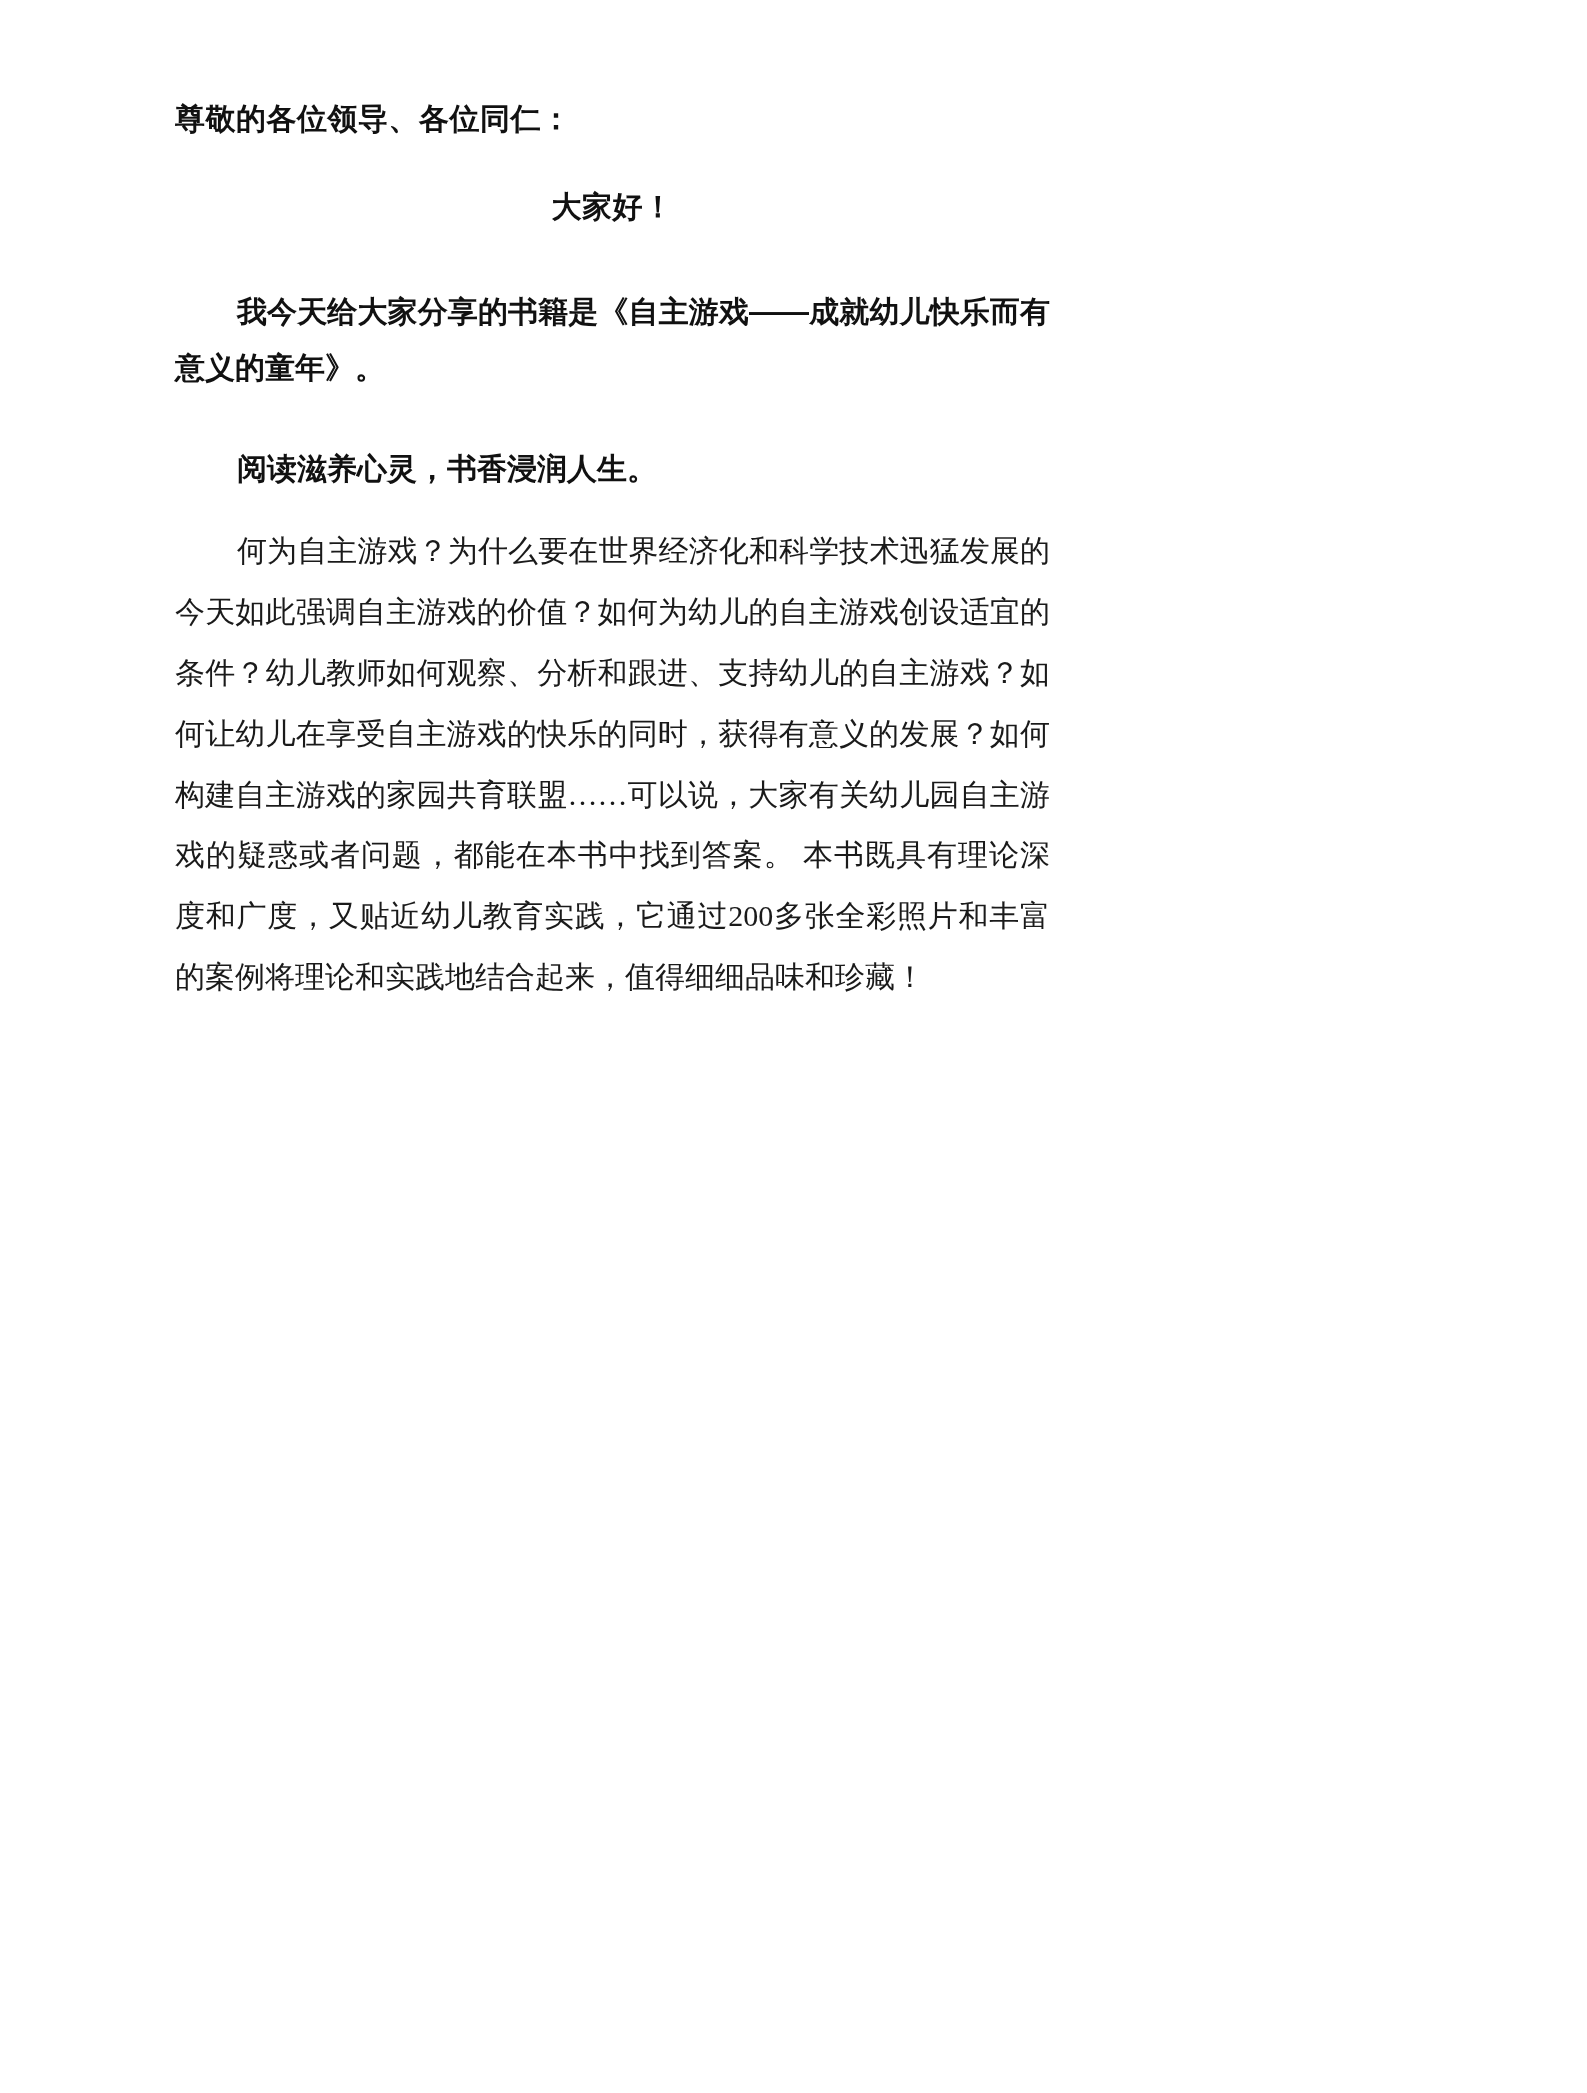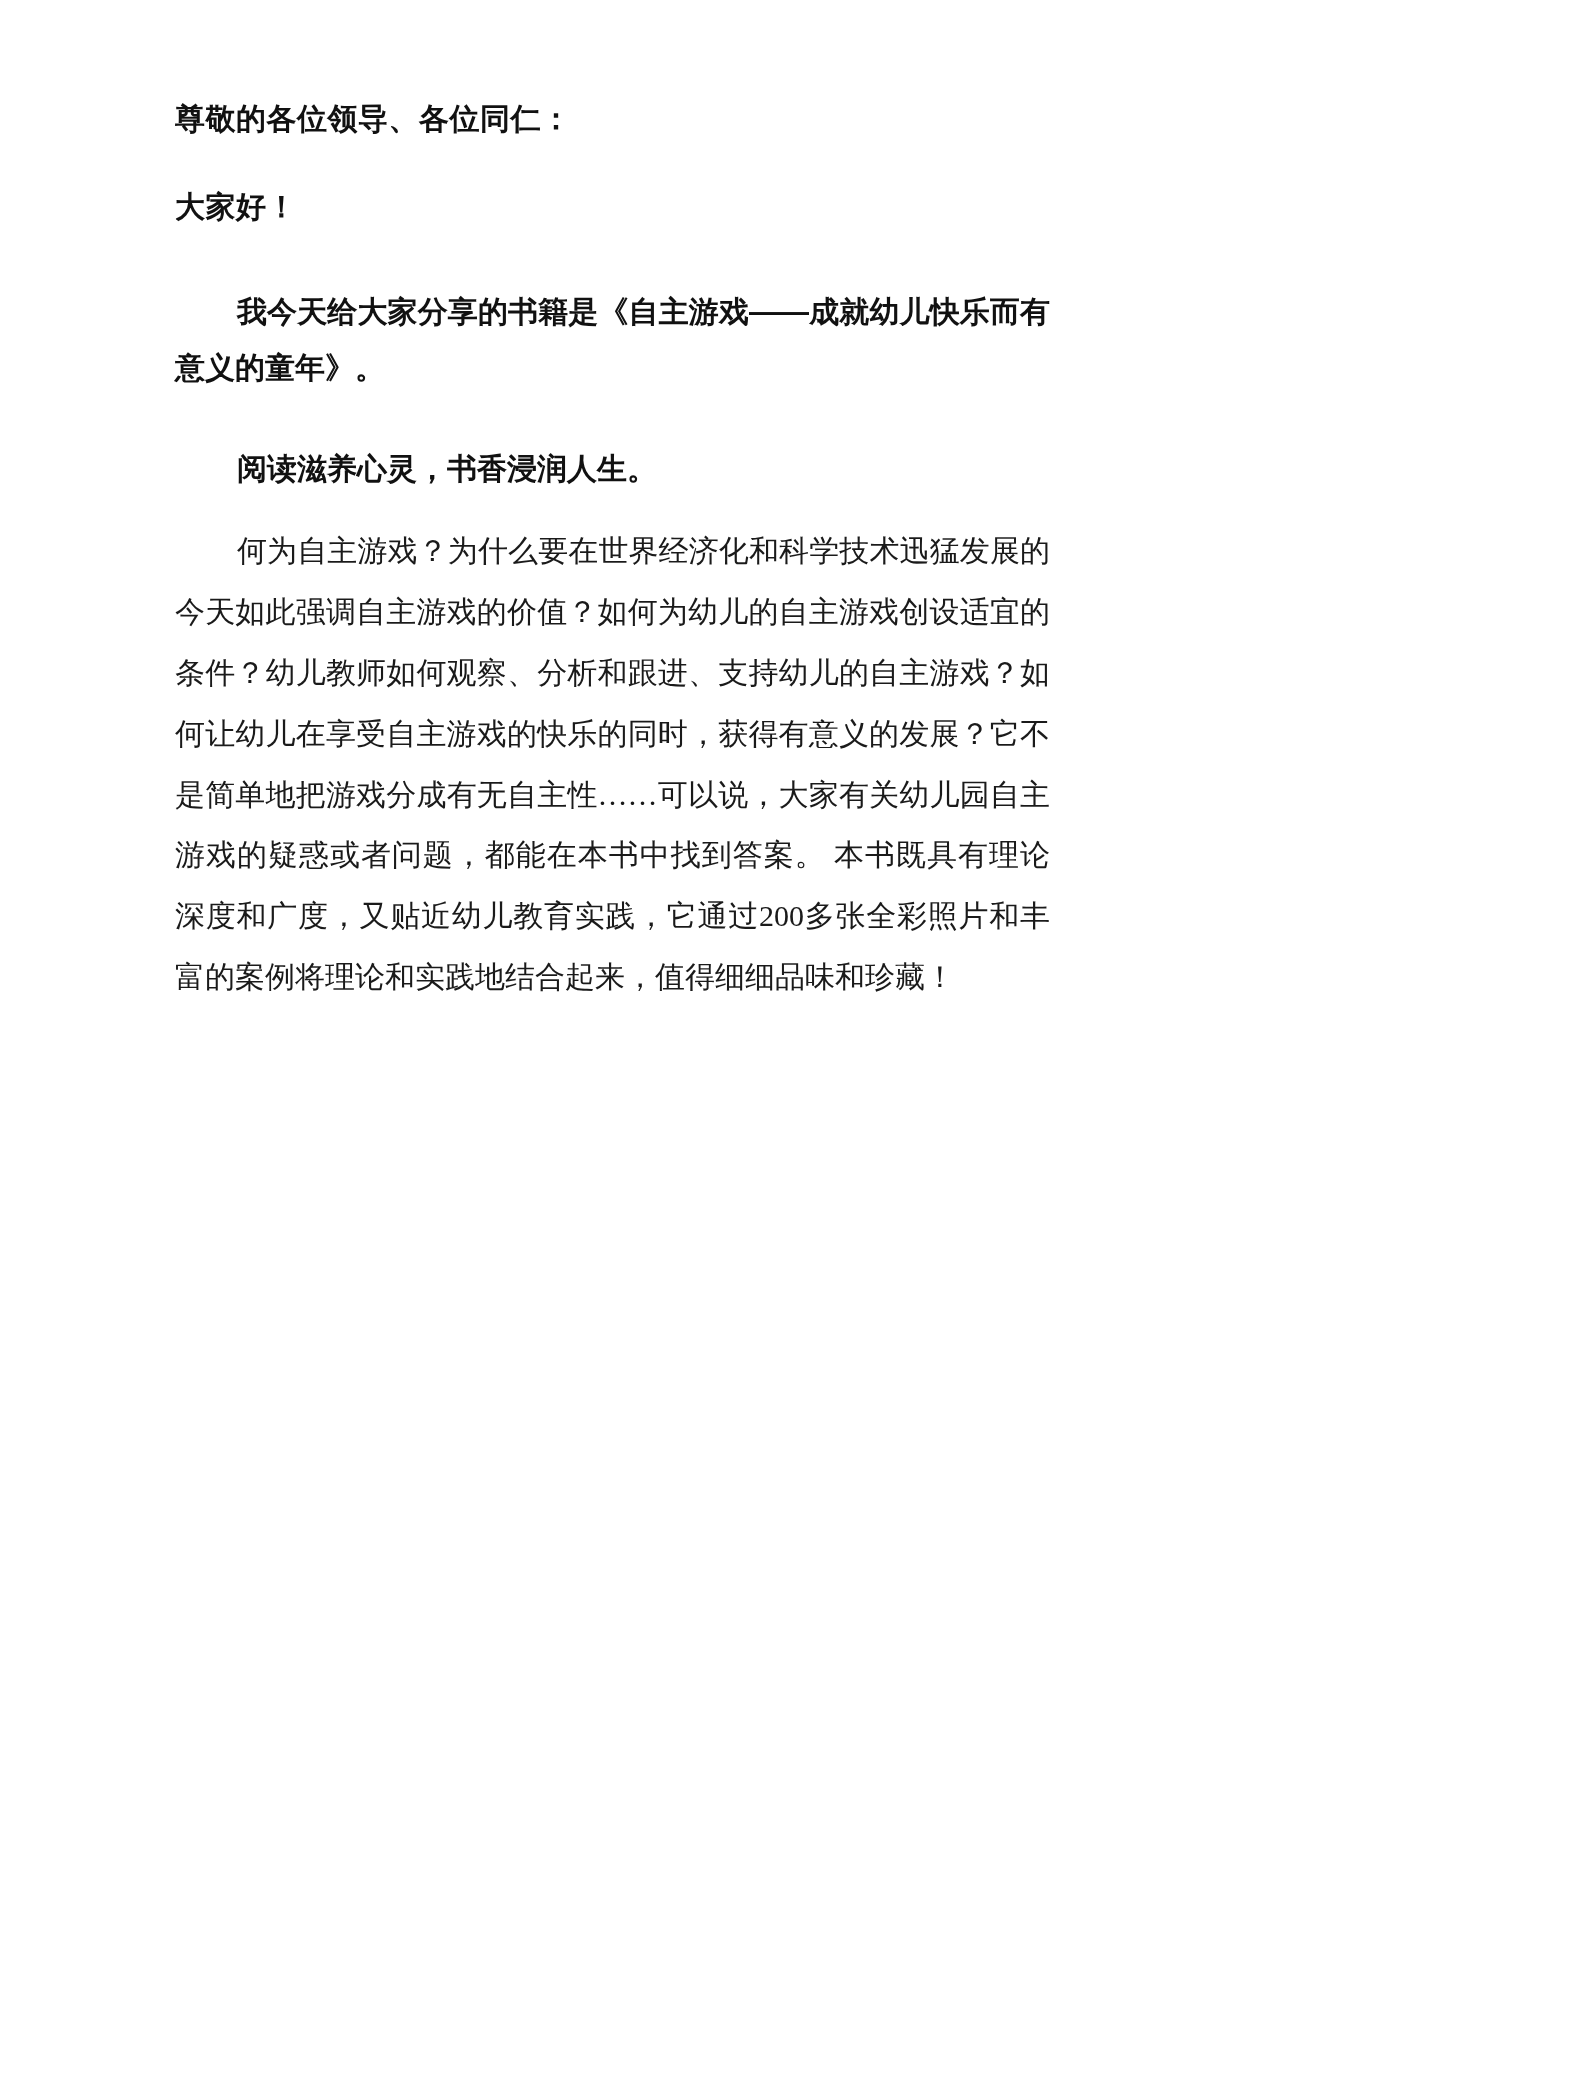--- a/index.html
+++ b/index.html
@@ -29,20 +29,21 @@
     font-weight: bold;
     font-size: 30px;
     line-height: 1.0;
     color: #111111;
     letter-spacing: 0.5px;
     margin: 0 0 58px 0;
     white-space: nowrap;
   }
   .salutation.second {
     margin: 4px 0 62px 0;
+    text-align: center;
   }
 
   
   .lead {
     font-family: "Liberation Sans", "DejaVu Sans", sans-serif;
     font-weight: bold;
     font-size: 30px;
     line-height: 1.78;
     color: #111111;
     text-indent: 62px;
@@ -83,17 +84,17 @@
 
     <p class="salutation">尊敬的各位领导、各位同仁：</p>
 
     <p class="salutation second">大家好！</p>
 
 
     <p class="lead title-para">我今天给大家分享的书籍是《自主游戏——成就幼儿快乐而有意义的童年》。</p>
 
     <p class="lead tight">阅读滋养心灵，书香浸润人生。</p>
 
-    <p class="body-para">何为自主游戏？为什么要在世界经济化和科学技术迅猛发展的今天如此强调自主游戏的价值？如何为幼儿的自主游戏创设适宜的条件？幼儿教师如何观察、分析和跟进、支持幼儿的自主游戏？如何让幼儿在享受自主游戏的快乐的同时，获得有意义的发展？它不是简单地把游戏分成有无自主性……可以说，大家有关幼儿园自主游戏的疑惑或者问题，都能在本书中找到答案。 本书既具有理论深度和广度，又贴近幼儿教育实践，它通过200多张全彩照片和丰富的案例将理论和实践地结合起来，值得细细品味和珍藏！</p>
+    <p class="body-para">何为自主游戏？为什么要在世界经济化和科学技术迅猛发展的今天如此强调自主游戏的价值？如何为幼儿的自主游戏创设适宜的条件？幼儿教师如何观察、分析和跟进、支持幼儿的自主游戏？如何让幼儿在享受自主游戏的快乐的同时，获得有意义的发展？如何构建自主游戏的家园共育联盟……可以说，大家有关幼儿园自主游戏的疑惑或者问题，都能在本书中找到答案。 本书既具有理论深度和广度，又贴近幼儿教育实践，它通过200多张全彩照片和丰富的案例将理论和实践地结合起来，值得细细品味和珍藏！</p>
 
 
   </div>
 </div>
 
 </body></html>

